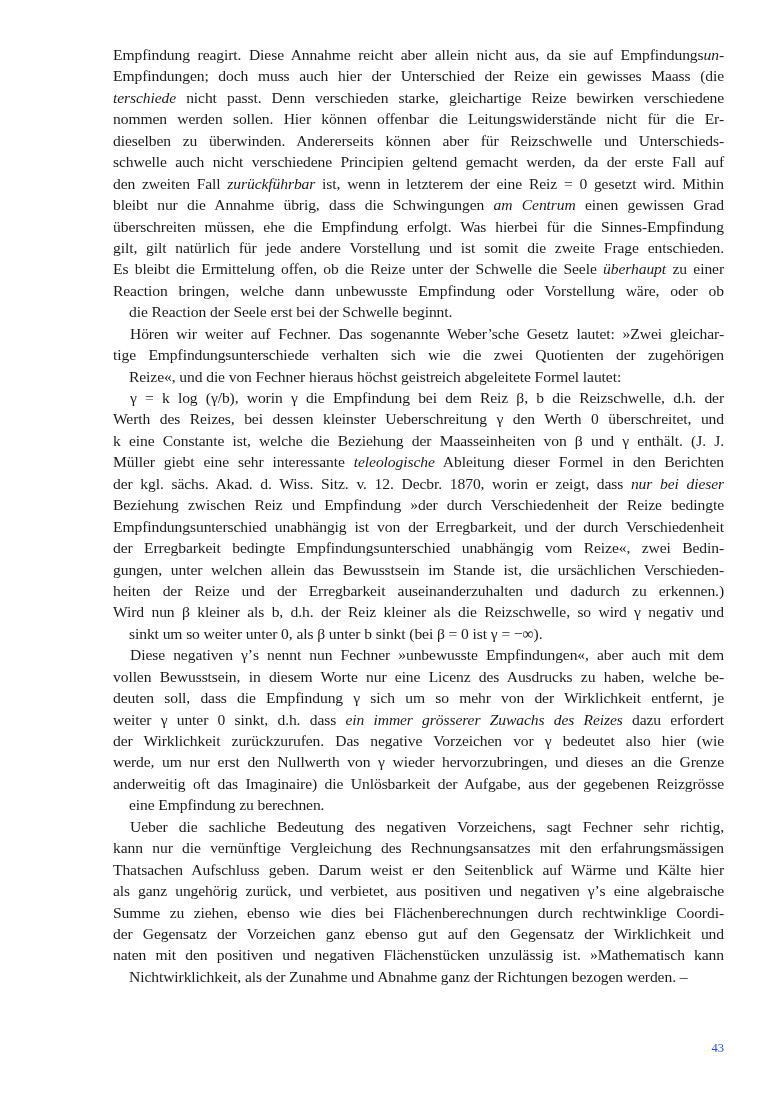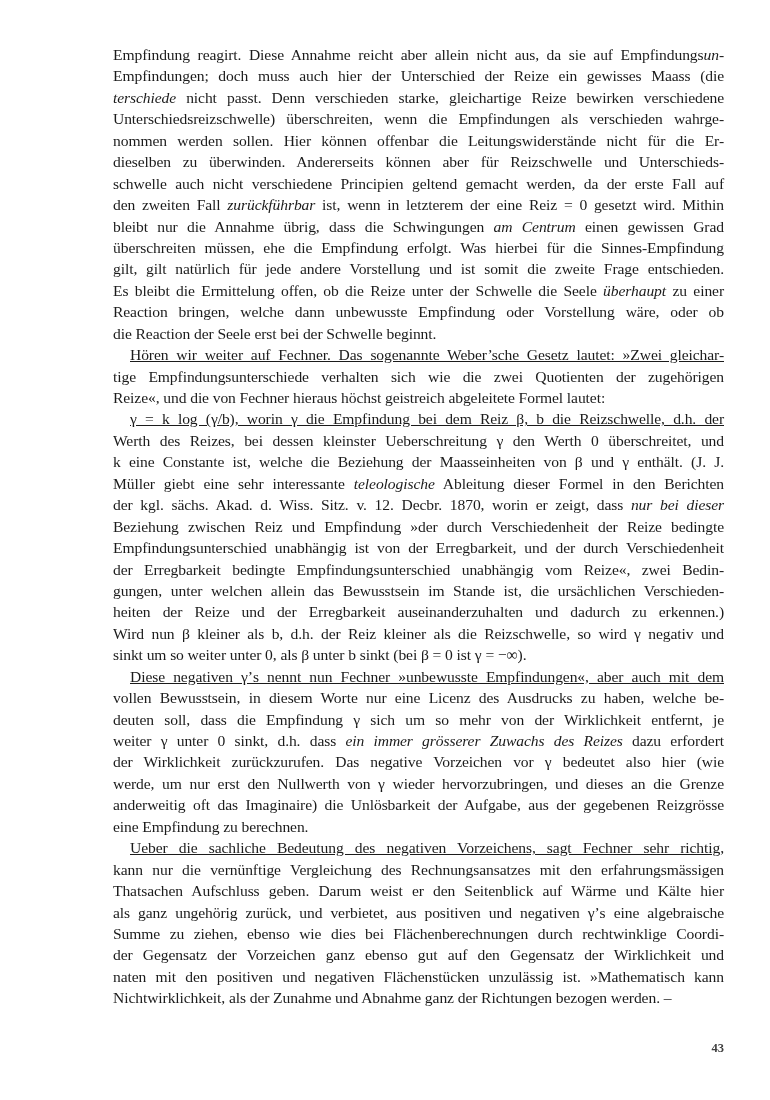--- a/index.html
+++ b/index.html
@@ -26,49 +26,47 @@
     height: 21.45px;
     line-height: 21.45px;
     font-size: 15.6px;
     letter-spacing: -0.1px;
     text-align: justify;
     text-align-last: justify;
     white-space: nowrap;
   }
   .line.para-end {
     text-align-last: left;
+    margin-left: 16px;
   }
   .line.indent {
     padding-left: 17px;
     box-sizing: border-box;
-    text-decoration: underline;
   }
   .line em {
   }
   .page-number {
     position: absolute;
     top: 1040px;
     left: 113px;
     width: 611px;
     text-align: right;
     font-size: 12.5px;
     line-height: 16px;
-    color: #404040;
-    font-weight: bold;
+    color: #1d4ed8;
   }
 </style>
 </head>
 <body>
 
 <div class="page">
   <div class="text-block">
       <div class="line"><span>Empfindung reagirt. Diese Annahme reicht aber allein nicht aus, da sie auf Empfindungs</span><em>un-</em></div>
       <div class="line"><span>Empfindungen; doch muss auch hier der Unterschied der Reize ein gewisses Maass (die</span></div>
       <div class="line"><em>terschiede</em><span> nicht passt. Denn verschieden starke, gleichartige Reize bewirken verschiedene</span></div>
-      <div class="line"><span>Unterschiedsreizschwelle) überschreiten, wenn die Empfindungen als verschieden wahrge-</span></div>
       <div class="line"><span>nommen werden sollen. Hier können offenbar die Leitungswiderstände nicht für die Er-</span></div>
       <div class="line"><span>dieselben zu überwinden. Andererseits können aber für Reizschwelle und Unterschieds-</span></div>
       <div class="line"><span>schwelle auch nicht verschiedene Principien geltend gemacht werden, da der erste Fall auf</span></div>
       <div class="line"><span>den zweiten Fall </span><em>zurückführbar</em><span> ist, wenn in letzterem der eine Reiz = 0 gesetzt wird. Mithin</span></div>
       <div class="line"><span>bleibt nur die Annahme übrig, dass die Schwingungen </span><em>am Centrum</em><span> einen gewissen Grad</span></div>
       <div class="line"><span>überschreiten müssen, ehe die Empfindung erfolgt. Was hierbei für die Sinnes-Empfindung</span></div>
       <div class="line"><span>gilt, gilt natürlich für jede andere Vorstellung und ist somit die zweite Frage entschieden.</span></div>
       <div class="line"><span>Es bleibt die Ermittelung offen, ob die Reize unter der Schwelle die Seele </span><em>überhaupt</em><span> zu einer</span></div>
       <div class="line"><span>Reaction bringen, welche dann unbewusste Empfindung oder Vorstellung wäre, oder ob</span></div>
       <div class="line para-end"><span>die Reaction der Seele erst bei der Schwelle beginnt.</span></div>

